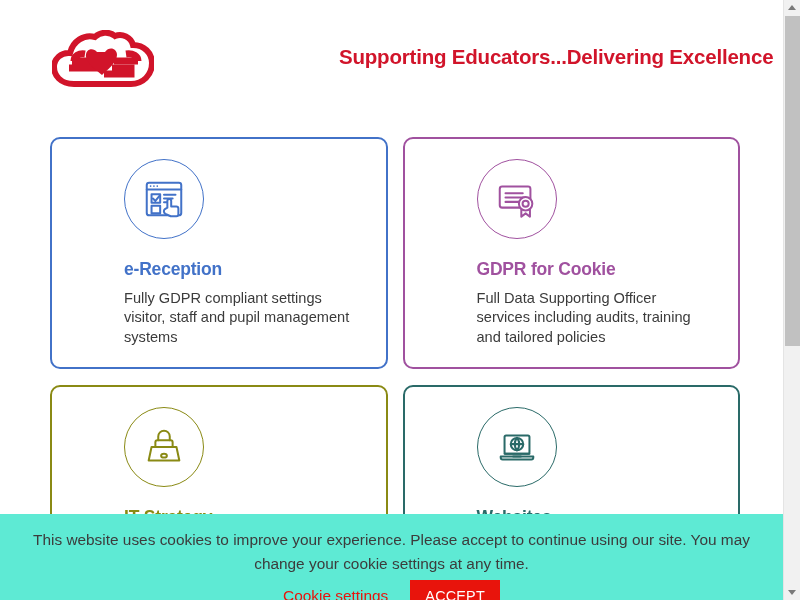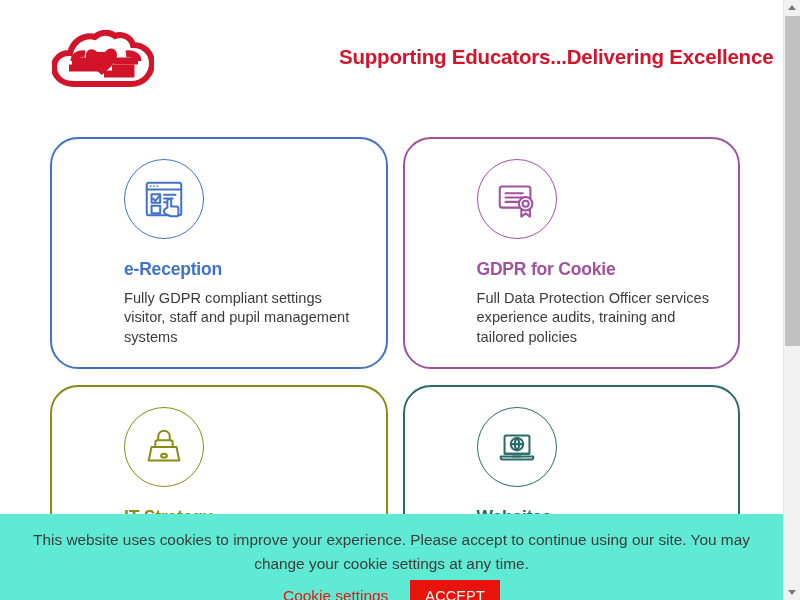--- a/index.html
+++ b/index.html
@@ -81,21 +81,21 @@
   }
   .card-row {
     display: flex;
     gap: 15px;
     margin-bottom: 16px;
   }
   .card {
     width: 338px;
     height: 232px;
     border: 2px solid #4272c8;
-    border-radius: 28px;
+    border-radius: 10px;
     background: #ffffff;
     padding: 18px 24px 0 24px;
     position: relative;
     overflow: hidden;
   }
   .icon-circle {
     width: 80px; height: 80px;
     border-radius: 50%;
     border: 1.6px solid currentColor;
     display: flex;
@@ -221,21 +221,21 @@
         <div class="icon-circle">
           <svg viewBox="0 0 48 48" width="46" height="46" fill="none" stroke="currentColor" stroke-width="2.1" stroke-linecap="round" stroke-linejoin="round">
             <rect x="6" y="11" width="32" height="22" rx="2.5"></rect>
             <path d="M12 18 H30 M12 22.5 H32 M12 27 H26"></path>
             <path d="M28.5 32 V42.5 L33 39 L37.5 42.5 V32" fill="#ffffff"></path>
             <circle cx="33" cy="29" r="7" fill="#ffffff"></circle>
             <circle cx="33" cy="29" r="3.2"></circle>
           </svg>
         </div>
         <div class="card-title">GDPR for Cookie</div>
-        <div class="card-body">Full Data Protection Officer services experience audits, training and tailored policies</div>
+        <div class="card-body">Full Data Supporting Officer services including audits, training and tailored policies</div>
       </div>
     </div>
 
     <div class="card-row">
 
       <div class="card olive">
         <div class="icon-circle">
           <svg viewBox="0 0 48 48" width="46" height="46" fill="none" stroke="currentColor" stroke-width="2.1" stroke-linecap="round" stroke-linejoin="round">
             <path d="M18 17 V13 a6 6 0 0 1 12 0 v4"></path>
             <rect x="15" y="17" width="18" height="12" rx="2"></rect>

